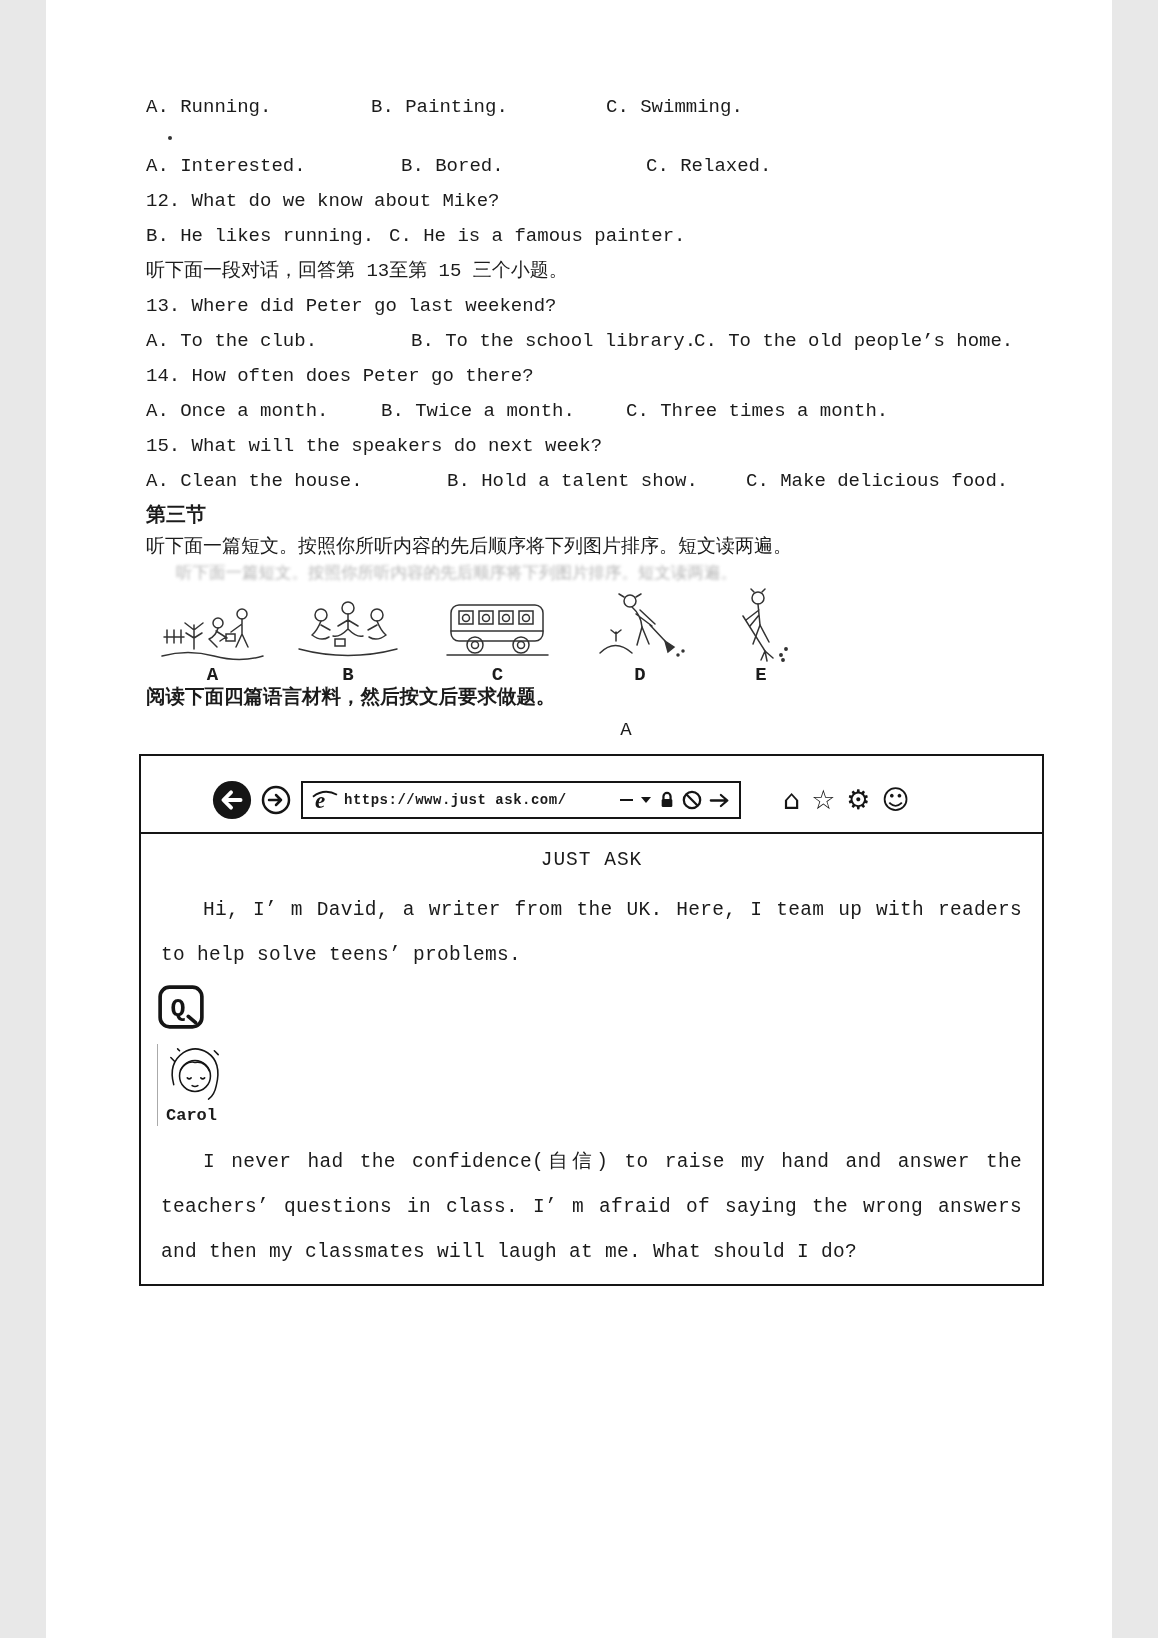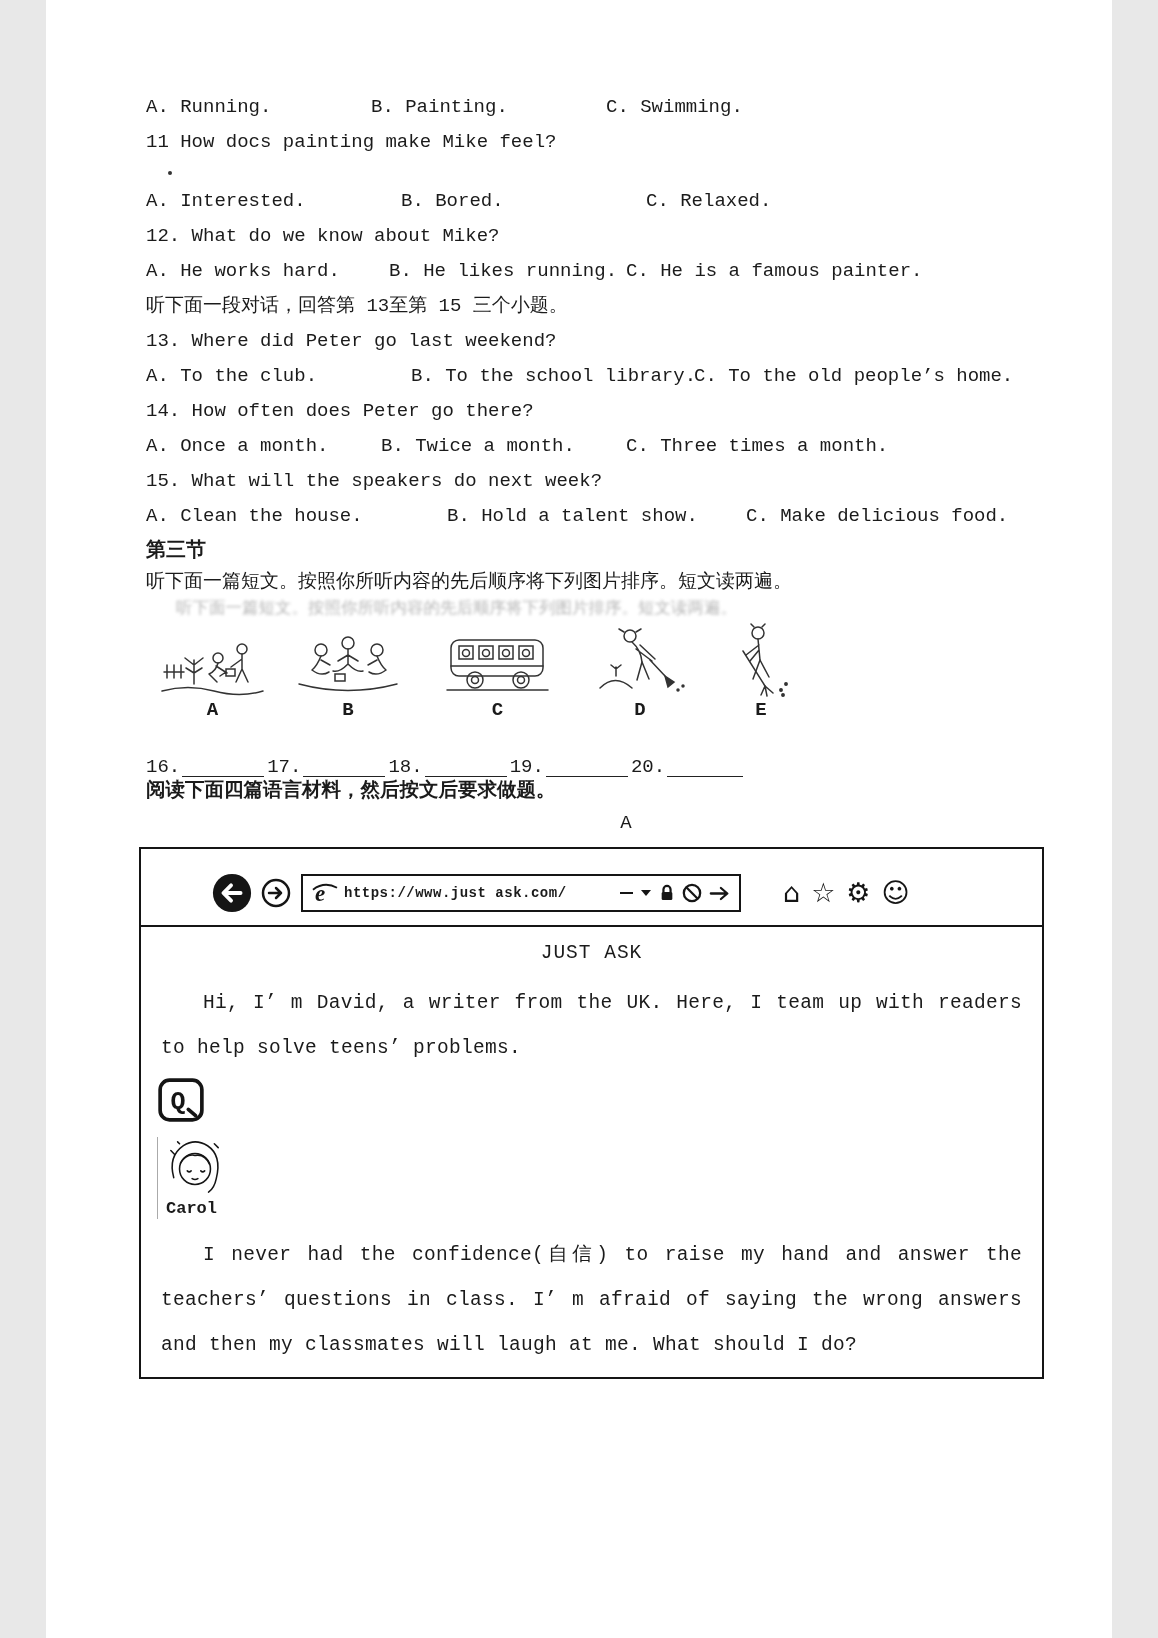--- a/index.html
+++ b/index.html
@@ -77,35 +77,33 @@
 
 <div class="sheet">
   <div class="content">
 
     <div class="row grid g1">
       <span>A. Running.</span>
       <span>B. Painting.</span>
       <span>C. Swimming.</span>
     </div>
 
-    <div class="row">11 How docs painting make Mike feel?</div>
     <div class="dotrow">
         <span class="dot"></span>
       </div>
 
     <div class="row grid g2">
       <span>A. Interested.</span>
       <span>B. Bored.</span>
       <span>C. Relaxed.</span>
     </div>
 
     <div class="row">12. What do we know about Mike?</div>
 
     <div class="row grid g3">
-      <span>A. He works hard.</span>
       <span>B. He likes running.</span>
       <span>C. He is a famous painter.</span>
     </div>
 
     <div class="row cn">听下面一段对话，回答第 13至第 15 三个小题。</div>
 
     <div class="row">13. Where did Peter go last weekend?</div>
     <div class="row grid g4">
       <span>A. To the club.</span>
       <span>B. To the school library.</span>
@@ -200,32 +198,20 @@
           <path d="M39 66 l-4 9 M39 66 l2 10 M39 66 l8 7"></path>
           <path d="M34 40 l-7 19 M34 40 l9 17"></path>
           <circle cx="55" cy="70" r="1.2" fill="#333"></circle>
             <circle cx="60" cy="64" r="1.2" fill="#333"></circle>
             <circle cx="57" cy="75" r="1.2" fill="#333"></circle>
         </svg>
         <figcaption>E</figcaption>
       </figure>
     </div>
 
-    <div class="blanks">
-      <span class="bnum">16.</span>
-        <span class="bline"></span>
-      <span class="bnum">17.</span>
-        <span class="bline"></span>
-      <span class="bnum">18.</span>
-        <span class="bline"></span>
-      <span class="bnum">19.</span>
-        <span class="bline"></span>
-      <span class="bnum">20.</span>
-        <span class="bline last"></span>
-    </div>
 
     <div class="read-instr cn">阅读下面四篇语言材料，然后按文后要求做题。</div>
     <div class="passage-a">A</div>
 
     <div class="passage-box">
       <div class="browser-bar">
         <span class="icon back-ic">
           <svg viewBox="0 0 44 44">
               <circle cx="22" cy="22" r="20" fill="#151515"></circle>
               <path d="M31 22 H15 M21 14 l-8 8 8 8" stroke="#fff" stroke-width="4" fill="none" stroke-linecap="round" stroke-linejoin="round"></path>

